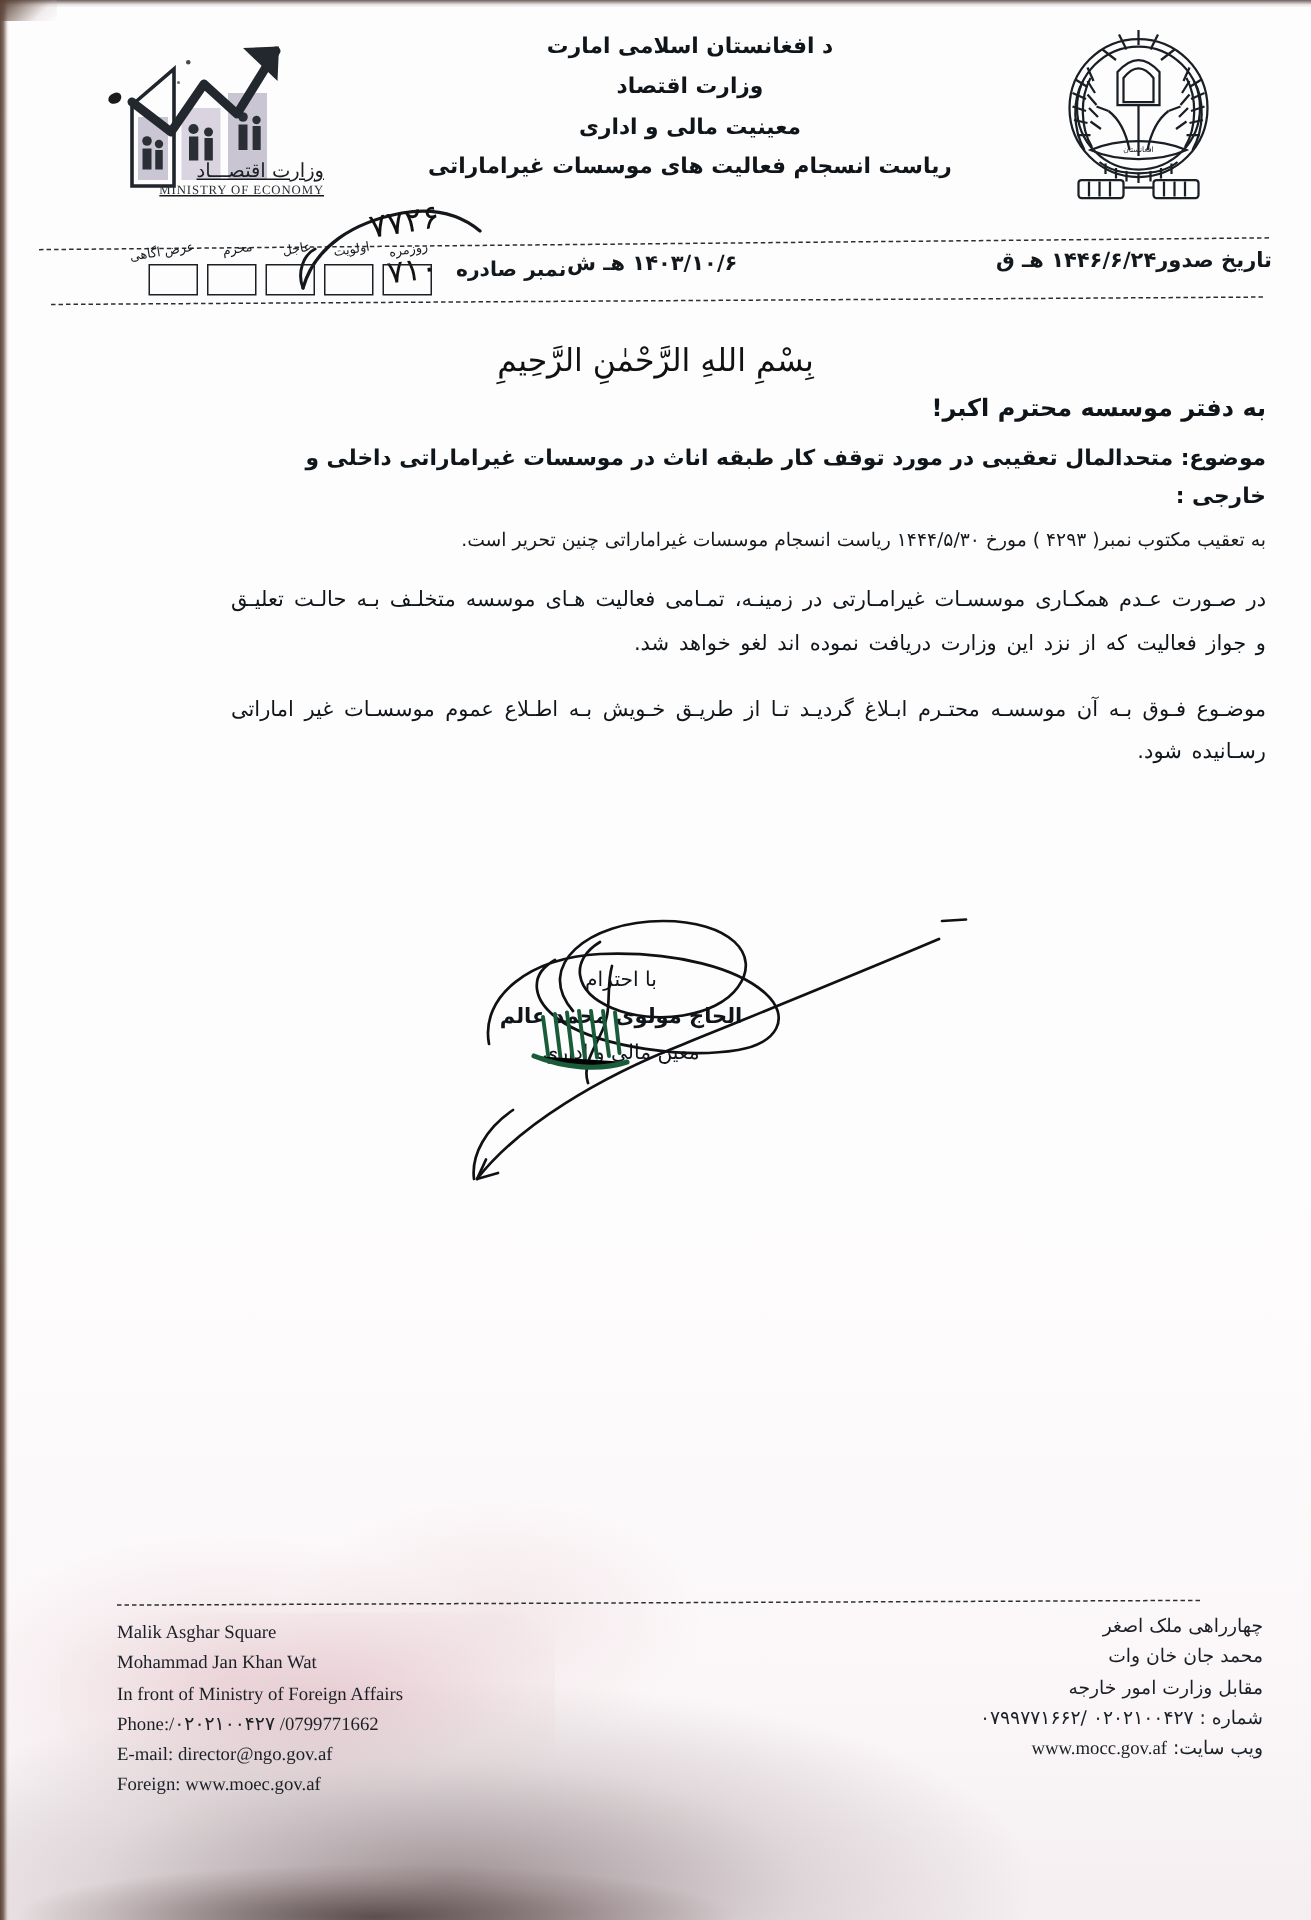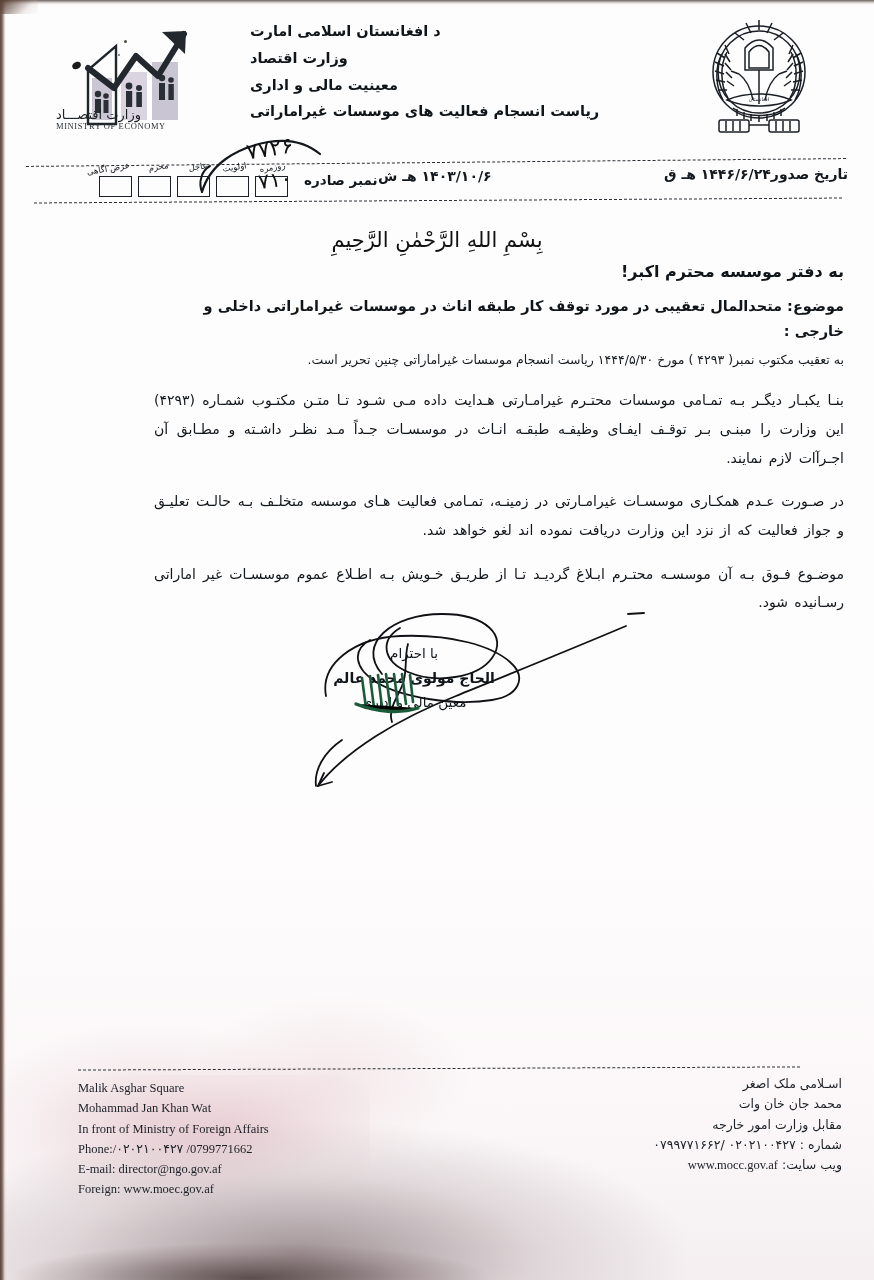--- a/index.html
+++ b/index.html
@@ -36,28 +36,28 @@
   }
 
   
   .header { position: absolute; left: 0; top: 0; width: 874px; height: 150px; }
   .logo-moe {
     position: absolute; left: 58px; top: 22px; width: 160px; height: 120px;
   }
   .logo-moe svg { display:block; }
   .logo-caption {
     position: absolute; left: 56px; top: 108px; width: 160px;
-    text-align: left; line-height: 1.05;
+    text-align: right; line-height: 1.05; text-decoration: underline;
   }
   .logo-caption .fa { font-size: 13px; color: #1c2126; letter-spacing: .5px; }
   .logo-caption .en { font-size: 8.5px; color: #2a2f35; letter-spacing: .6px; font-family: "Liberation Serif", serif; }
 
   .header-titles {
     position: absolute; left: 250px; top: 18px; width: 420px;
-    text-align: left; direction: rtl;
+    text-align: center; direction: rtl;
   }
   .header-titles div { font-size: 14.5px; line-height: 1.85; font-weight: 700; color: #10151a; }
 
   .emblem { position: absolute; right: 45px; top: 8px; width: 140px; height: 135px; }
 
   .speck-a { position:absolute; left:72px; top:62px; width:9px; height:7px; background:#1b1b1b;
              border-radius: 60% 40% 55% 45%; transform: rotate(-14deg); }
   .speck-b { position:absolute; left:124px; top:40px; width:3px; height:3px; background:#4a4a4a; border-radius:50%; }
   .speck-c { position:absolute; left:118px; top:54px; width:2px; height:2px; background:#6a6a6a; border-radius:50%; }
 
@@ -301,21 +301,20 @@
       <span class="box"></span>
     </div>
   </div>
 
   <div class="bismillah">بِسْمِ اللهِ الرَّحْمٰنِ الرَّحِيمِ</div>
 
   <div class="body">
     <div class="salutation">به دفتر موسسه محترم اکبر!</div>
     <div class="subject">موضوع: متحدالمال تعقیبی در مورد توقف کار طبقه اناث در موسسات غیراماراتی داخلی و خارجی :</div>
     <div class="ref">به تعقیب مکتوب نمبر( ۴۲۹۳ ) مورخ ۱۴۴۴/۵/۳۰ ریاست انسجام موسسات غیراماراتی چنین تحریر است.</div>
-    <div class="para">بنـا یکبـار دیگـر بـه تمـامی موسسات محتـرم غیرامـارتی هـدایت داده مـی شـود تـا متـن مکتـوب شمـاره (۴۲۹۳) این وزارت را مبنـی بـر توقـف ایفـای وظیفـه طبقـه انـاث در موسسـات جـداً مـد نظـر داشـته و مطـابق آن اجـرآات لازم نمایند.</div>
     <div class="para">در صـورت عـدم همکـاری موسسـات غیرامـارتی در زمینـه، تمـامی فعالیت هـای موسسه متخلـف بـه حالـت تعلیـق و جواز فعالیت که از نزد این وزارت دریافت نموده اند لغو خواهد شد.</div>
     <div class="para">موضـوع فـوق بـه آن موسسـه محتـرم ابـلاغ گردیـد تـا از طریـق خـویش بـه اطـلاع عموم موسسـات غیر اماراتی رسـانیده شود.</div>
   </div>
 
   <svg class="scribble" viewBox="0 0 360 210">
     <g fill="none" stroke="#101114" stroke-width="1.8" stroke-linecap="round">
       <path d="M86 74 C60 44 96 14 146 14 C190 14 212 36 196 58 C182 78 140 84 112 72
                C86 61 84 40 104 28"></path>
       <path d="M30 96 C24 64 58 38 104 36 C156 34 196 46 214 62 C232 78 222 96 196 100
                C160 106 106 98 80 82 C58 68 56 50 74 40"></path>
@@ -349,21 +348,21 @@
   <div class="footer-en">
     <div>Malik Asghar Square</div>
     <div>Mohammad Jan Khan Wat</div>
     <div>In front of Ministry of Foreign Affairs</div>
     <div>Phone:/۰۲۰۲۱۰۰۴۲۷ /0799771662</div>
     <div>E-mail: director@ngo.gov.af</div>
     <div>Foreign: www.moec.gov.af</div>
   </div>
 
   <div class="footer-fa">
-    <div>اسـلامی ملک اصغر</div>
+    <div>چهارراهی ملک اصغر</div>
     <div>محمد جان خان وات</div>
     <div>مقابل وزارت امور خارجه</div>
     <div>شماره : ۰۲۰۲۱۰۰۴۲۷ /۰۷۹۹۷۷۱۶۶۲</div>
     <div class="web">
       <span>ویب سایت:</span>
       <span class="url">www.mocc.gov.af</span>
     </div>
   </div>
 
   <div class="bottom-shadow"></div>

